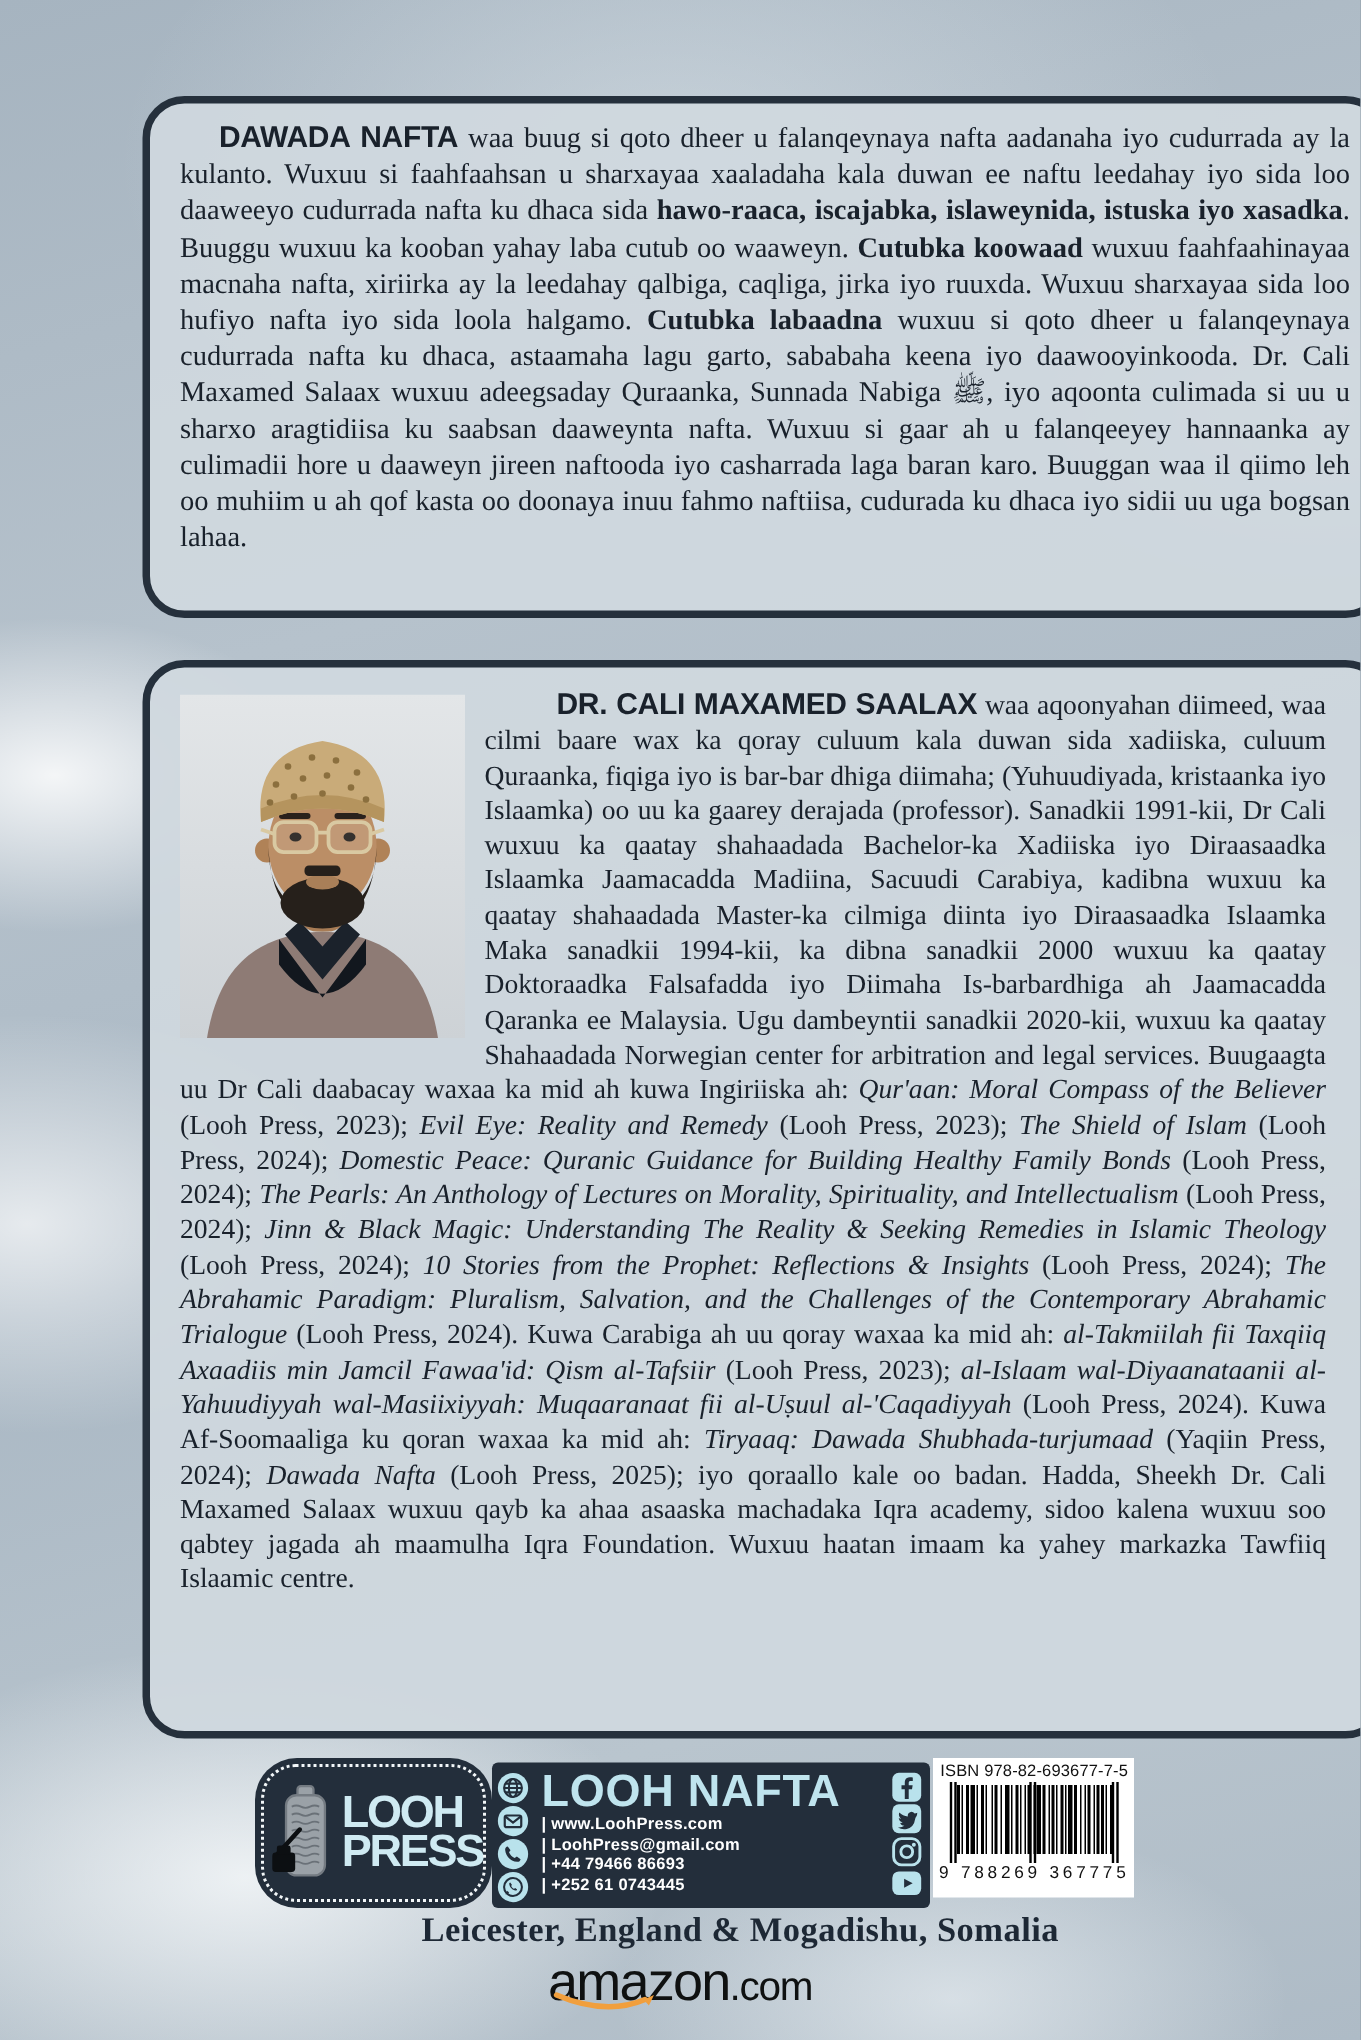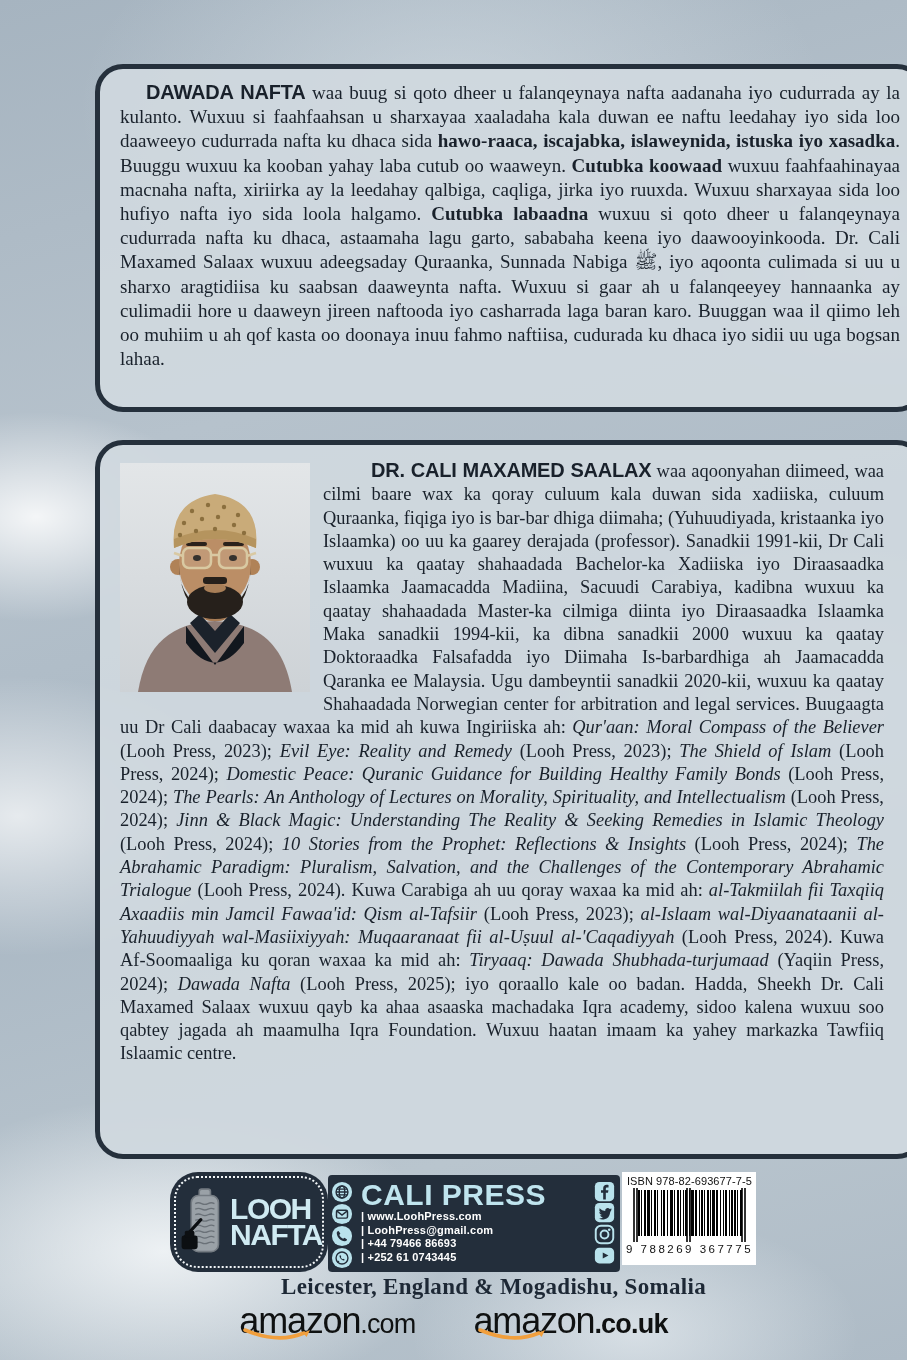--- a/index.html
+++ b/index.html
@@ -150,21 +150,21 @@
           <path d="M19,57 q4,-2 8,0 t8,0 t8,0"></path>
         <path d="M19,64 q4,-2 8,0 t8,0 t8,0"></path>
           <path d="M19,71 q4,-2 8,0 t8,0 t8,0"></path>
       </g>
       <path d="M6,64 L26,42" stroke="#0c0f12" stroke-width="4" stroke-linecap="round"></path>
       <rect x="2" y="62" width="20" height="17" rx="3" fill="#0c0f12"></rect>
       <rect x="6" y="56" width="12" height="8" rx="2" fill="#0c0f12"></rect>
     </svg>
     <div class="badge-words">
       <div>LOOH</div>
-      <div>NAFTA</div>
+      <div>PRESS</div>
     </div>
   </div>
 
   <div class="cpanel">
     <div class="icon-col">
       <span class="cicon">
         <svg width="22" height="22" viewBox="0 0 24 24">
             <circle cx="12" cy="12" r="11" fill="#b9e2ec"></circle>
           <g stroke="#232e3b" stroke-width="1.5" fill="none">
               <circle cx="12" cy="12" r="6.5"></circle>
@@ -189,21 +189,21 @@
       <span class="cicon">
         <svg width="22" height="22" viewBox="0 0 24 24">
             <circle cx="12" cy="12" r="11" fill="#b9e2ec"></circle>
           <circle cx="12" cy="12" r="6.5" fill="none" stroke="#232e3b" stroke-width="1.5"></circle>
           <path d="M6.5,17.5 L8,14.8 L9.3,16.4 Z" fill="#232e3b"></path>
           <path d="M10,8.8 C9.5,8.9 9.2,9.4 9.3,10 C9.6,12.2 11.6,14.2 13.8,14.6 C14.4,14.7 14.9,14.3 15,13.8 L13.6,12.8 L12.8,13.3 C11.9,12.9 11.1,12.1 10.7,11.2 L11.2,10.3 Z" fill="#232e3b"></path>
         </svg>
       </span>
     </div>
     <div class="text-col">
-      <div class="brand">CALI PRESS</div>
+      <div class="brand">LOOH NAFTA</div>
       <div class="cline">| www.LoohPress.com</div>
       <div class="cline">| LoohPress@gmail.com</div>
       <div class="cline">| +44 79466 86693</div>
       <div class="cline">| +252 61 0743445</div>
     </div>
     <div class="social-col">
       <span>
         <svg width="21" height="21" viewBox="0 0 24 24">
             <rect x="1" y="1" width="22" height="22" rx="5" fill="#b9e2ec"></rect>
           <path d="M13.5,21 V13.5 H16 L16.5,10.5 H13.5 V8.8 C13.5,7.8 14,7.3 15,7.3 H16.6 V4.6 C16,4.5 15.1,4.4 14.4,4.4 C12,4.4 10.5,5.8 10.5,8.4 V10.5 H8 V13.5 H10.5 V21 Z" fill="#232e3b"></path>
@@ -243,22 +243,15 @@
   <div class="location">Leicester, England &amp; Mogadishu, Somalia</div>
 
   <div class="amazons">
     <div class="amazon">
       <span class="az-word">amazon</span><span class="az-tld">.com</span>
       <svg class="smile" width="72" height="16" viewBox="0 0 72 16">
         <path d="M3,3 Q36,17 62,6" stroke="#f19f3d" stroke-width="3.6" fill="none" stroke-linecap="round"></path>
         <path d="M61,6 l7,-3 l-3.4,7 z" fill="#f19f3d"></path>
       </svg>
     </div>
-    <div class="amazon">
-      <span class="az-word">amazon</span><span class="az-tld bold">.co.uk</span>
-      <svg class="smile" width="72" height="16" viewBox="0 0 72 16">
-        <path d="M3,3 Q36,17 62,6" stroke="#f19f3d" stroke-width="3.6" fill="none" stroke-linecap="round"></path>
-        <path d="M61,6 l7,-3 l-3.4,7 z" fill="#f19f3d"></path>
-      </svg>
-    </div>
   </div>
 
 </div>
 
 </body></html>

